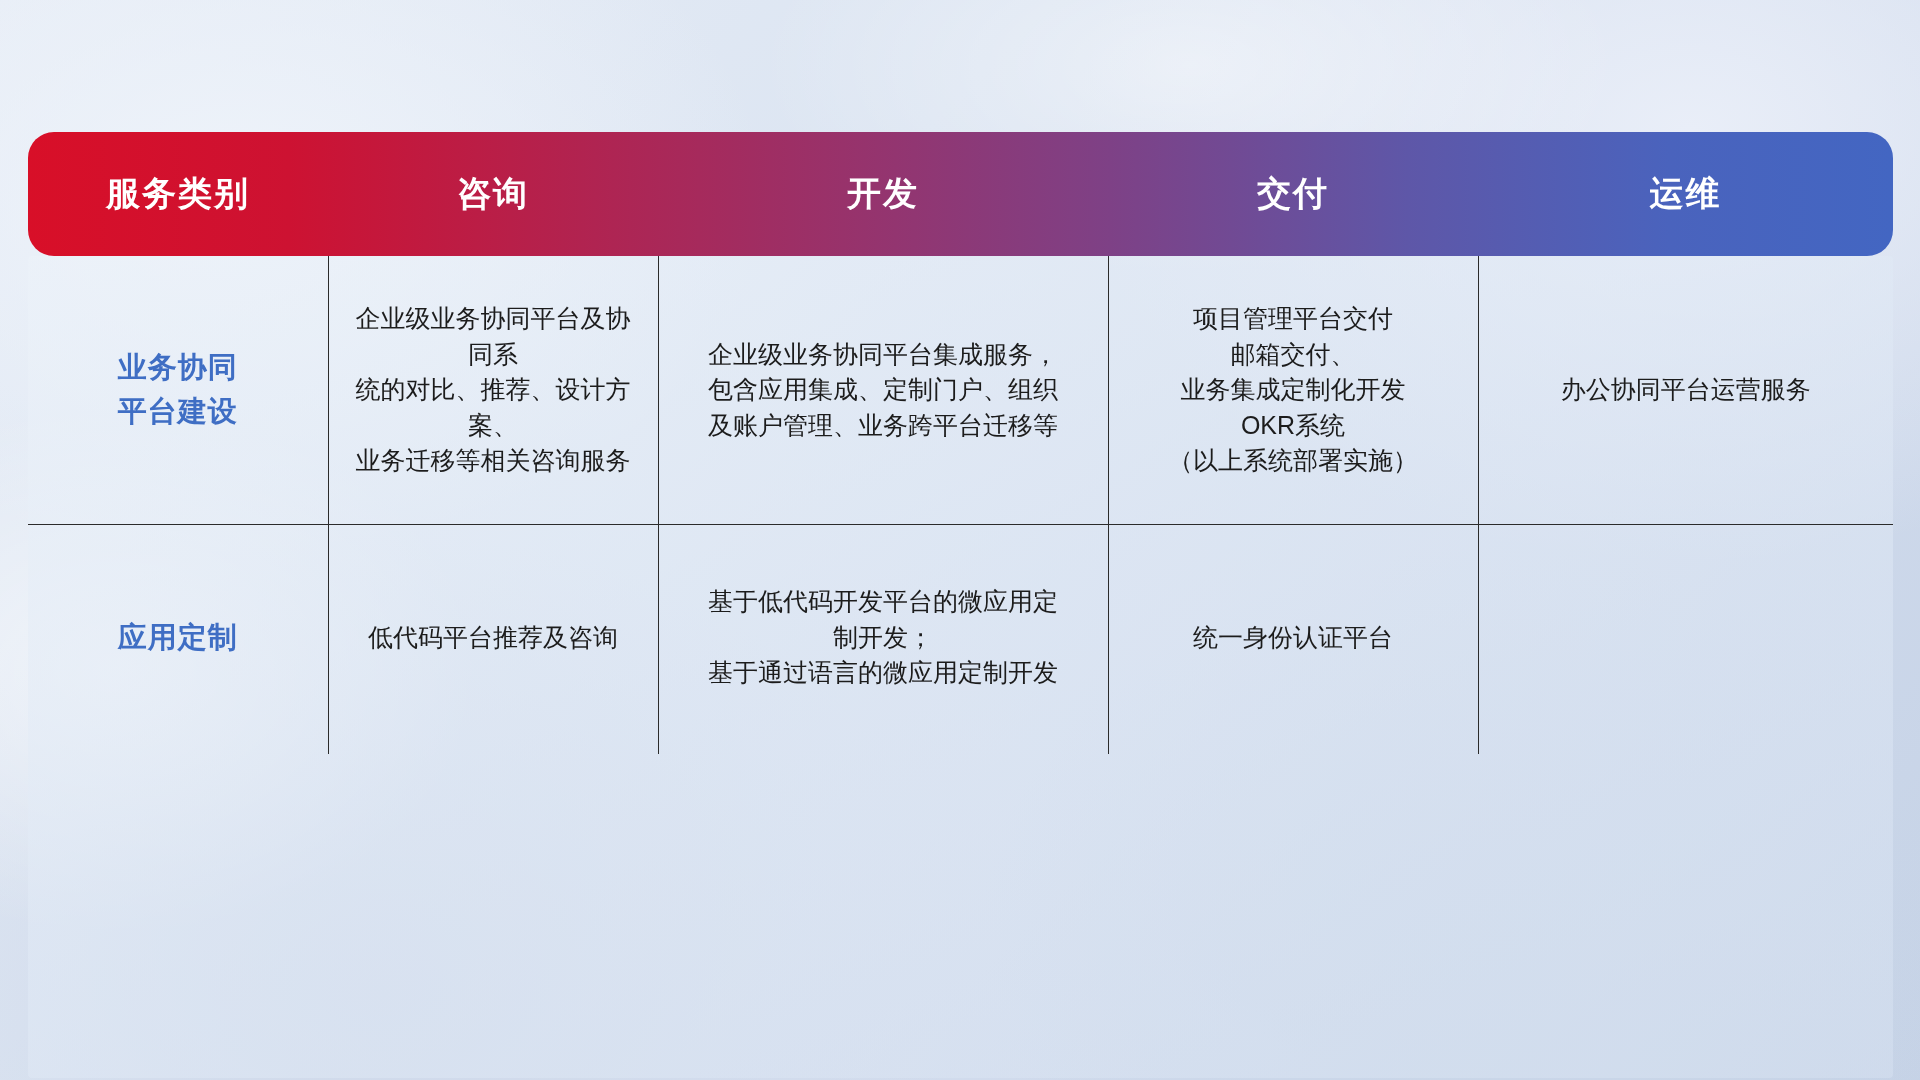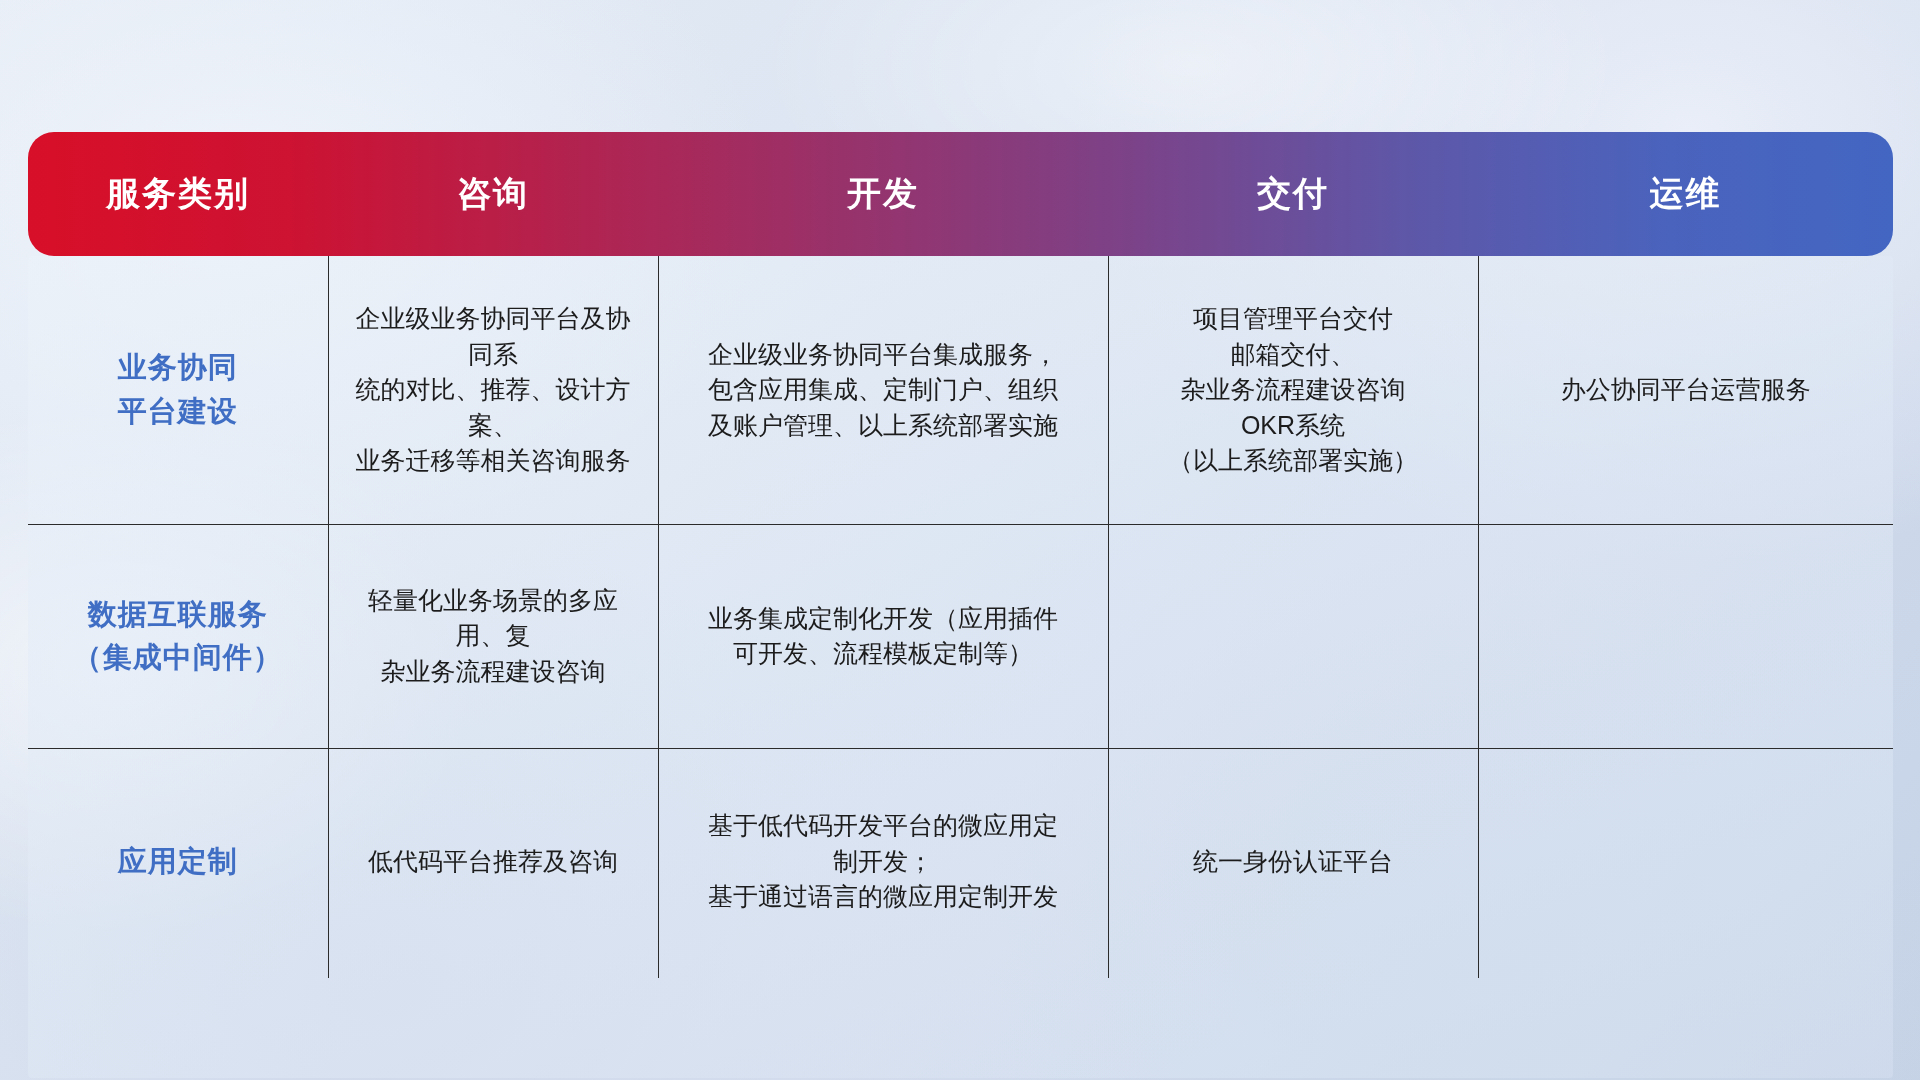--- a/index.html
+++ b/index.html
@@ -176,37 +176,27 @@
     </thead>
     <tbody>
       <tr style="height:268px">
         <td class="cat cell-multiline">业务协同
 平台建设</td>
         <td class="cell-multiline">企业级业务协同平台及协同系
 统的对比、推荐、设计方案、
 业务迁移等相关咨询服务</td>
         <td class="cell-multiline">企业级业务协同平台集成服务，
 包含应用集成、定制门户、组织
-及账户管理、以上系统部署实施</td>
+及账户管理、业务跨平台迁移等</td>
         <td class="cell-multiline">项目管理平台交付
 邮箱交付、
-杂业务流程建设咨询
+业务集成定制化开发
 OKR系统
 （以上系统部署实施）</td>
         <td class="cell-multiline">办公协同平台运营服务</td>
-      </tr>
-      <tr class="row-sep" style="height:224px">
-        <td class="cat cell-multiline">数据互联服务
-（集成中间件）</td>
-        <td class="cell-multiline">轻量化业务场景的多应用、复
-杂业务流程建设咨询</td>
-        <td class="cell-multiline">业务集成定制化开发（应用插件
-可开发、流程模板定制等）</td>
-        <td class="cell-multiline"></td>
-        <td class="cell-multiline"></td>
       </tr>
       <tr class="row-sep" style="height:230px">
         <td class="cat cell-multiline">应用定制</td>
         <td class="cell-multiline">低代码平台推荐及咨询</td>
         <td class="cell-multiline">基于低代码开发平台的微应用定
 制开发；
 基于通过语言的微应用定制开发</td>
         <td class="cell-multiline">统一身份认证平台</td>
         <td class="cell-multiline"></td>
       </tr>

